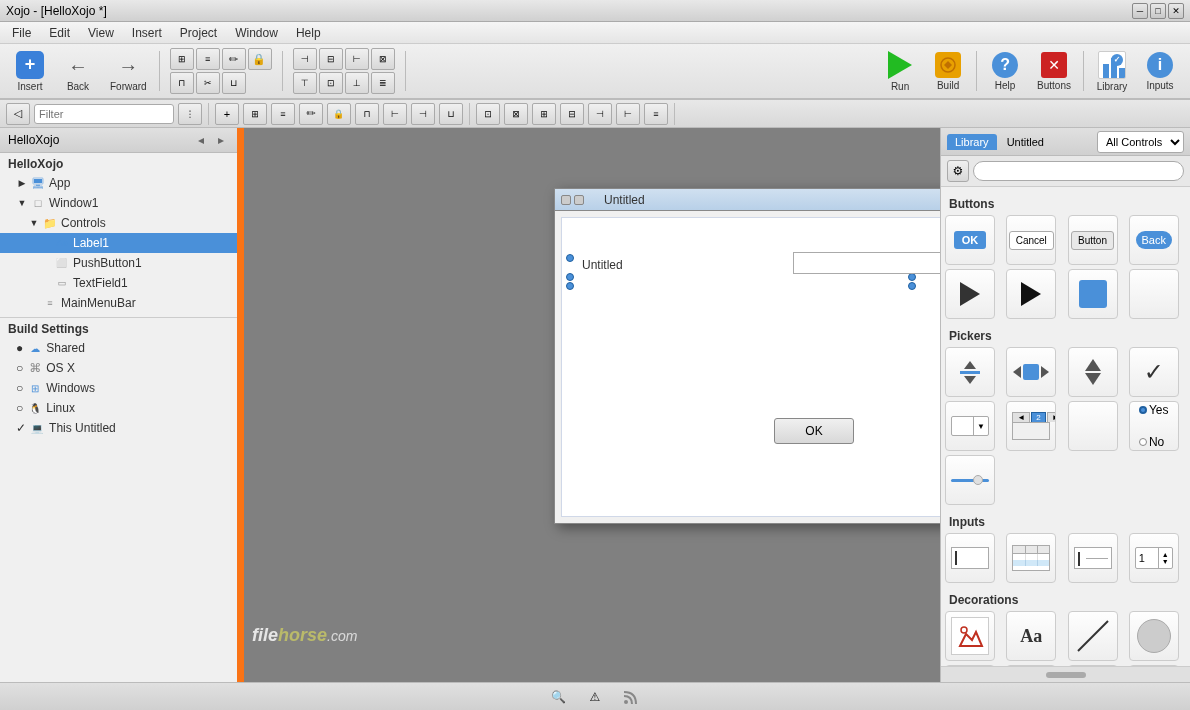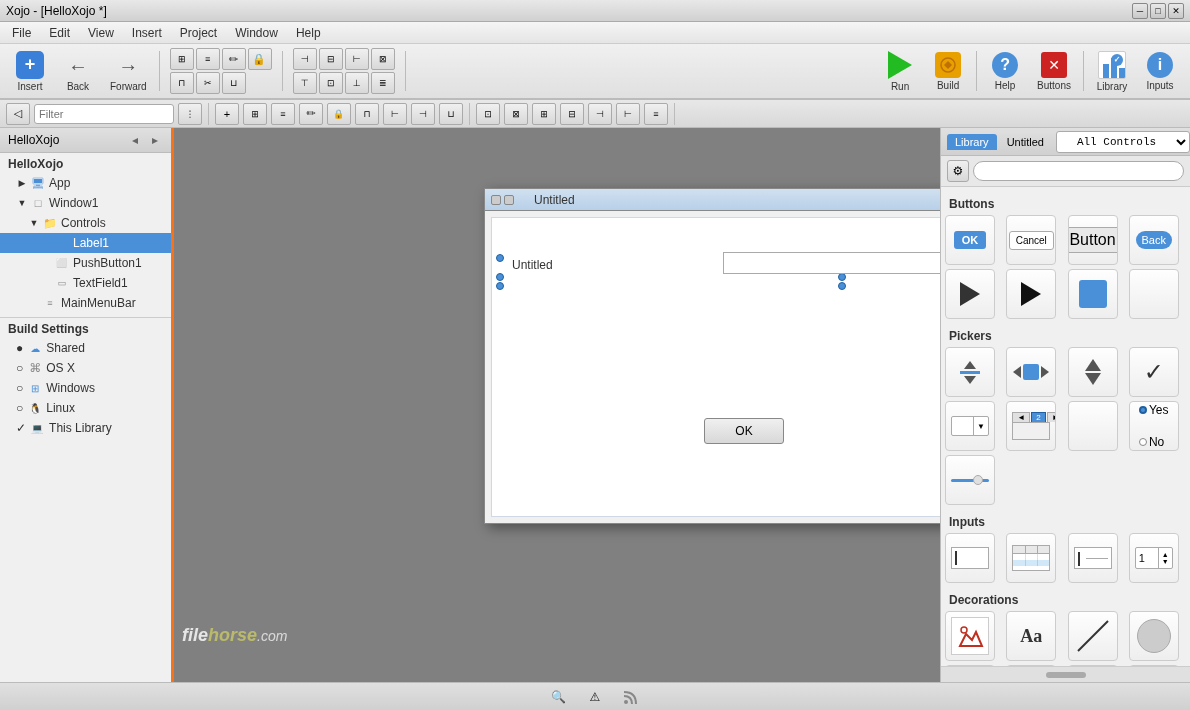--- a/index.html
+++ b/index.html
@@ -22,21 +22,21 @@
 
     
     #filterbar { background: linear-gradient(to bottom, #e8e8e8, #d8d8d8); height: 28px; display: flex; align-items: center; border-bottom: 1px solid #bbb; padding: 0 6px; gap: 4px; }
     #filter-input { height: 20px; border: 1px solid #aaa; border-radius: 3px; padding: 0 4px; font-size: 11px; width: 140px; background: white; }
     .small-toolbar-btn { width: 24px; height: 22px; border: 1px solid #aaa; border-radius: 2px; background: linear-gradient(to bottom, #f0f0f0, #d8d8d8); cursor: pointer; display: flex; align-items: center; justify-content: center; font-size: 11px; }
 
     
     #main { display: flex; height: calc(710px - 22px - 22px - 56px - 28px - 28px); }
 
     
-    #left-panel { width: 174px; background: #f0f0f0; border-right: 3px solid #f97316; display: flex; flex-direction: column; }
+    #left-panel { width: 244px; background: #f0f0f0; border-right: 7px solid #f97316; display: flex; flex-direction: column; }
     #project-header { background: linear-gradient(to bottom, #e0e0e0, #d0d0d0); padding: 4px 8px; display: flex; align-items: center; justify-content: space-between; border-bottom: 1px solid #bbb; }
     .nav-btn { width: 16px; height: 16px; border: none; background: none; cursor: pointer; font-size: 12px; color: #666; }
 
     .tree-section-label { font-size: 12px; font-weight: bold; color: #333; padding: 4px 8px 2px 8px; }
     .tree-item { display: flex; align-items: center; padding: 2px 4px; cursor: pointer; font-size: 12px; color: #333; }
     .tree-item.selected { background: #4a90d9; color: white; }
     .tree-indent-1 { padding-left: 16px; }
     .tree-indent-2 { padding-left: 28px; }
     .tree-indent-3 { padding-left: 40px; }
     .tree-toggle { width: 12px; height: 12px; display: inline-flex; align-items: center; justify-content: center; font-size: 9px; margin-right: 2px; }
@@ -46,21 +46,21 @@
     #canvas-area { flex: 1; background: #808080; position: relative; overflow: hidden; }
     #window-dialog { position: absolute; left: 310px; top: 60px; width: 520px; background: #f0f0f0; border: 1px solid #888; box-shadow: 4px 4px 12px rgba(0,0,0,0.4); }
     #dialog-titlebar { background: linear-gradient(to bottom, #d0e0f0, #b8d0e8); height: 22px; display: flex; align-items: center; padding: 0 6px; border-bottom: 1px solid #888; }
     #dialog-title-text { font-size: 12px; color: #333; flex: 1; margin-left: 20px; }
 
     
     #right-panel { width: 250px; background: #f0f0f0; border-left: 1px solid #bbb; display: flex; flex-direction: column; }
     #right-toolbar { background: linear-gradient(to bottom, #e0e0e0, #d0d0d0); height: 28px; display: flex; align-items: center; padding: 0 6px; border-bottom: 1px solid #bbb; gap: 4px; }
     .lib-tab { padding: 2px 8px; font-size: 11px; cursor: pointer; border-radius: 3px 3px 0 0; }
     .lib-tab.active { background: #4a90d9; color: white; }
-    #controls-dropdown { height: 22px; border: 1px solid #aaa; border-radius: 3px; font-size: 11px; background: white; padding: 0 16px; margin-left: auto; font-family: Liberation Mono, monospace; }
+    #controls-dropdown { height: 22px; border: 1px solid #aaa; border-radius: 3px; font-size: 11px; background: white; padding: 0 4px; margin-left: auto; }
     #search-bar { background: #e8e8e8; padding: 4px 6px; border-bottom: 1px solid #ccc; display: flex; align-items: center; gap: 4px; }
     #search-input { flex: 1; height: 20px; border: 1px solid #aaa; border-radius: 10px; padding: 0 8px; font-size: 11px; background: white; }
     #gear-btn { width: 22px; height: 22px; border: 1px solid #aaa; border-radius: 3px; background: linear-gradient(to bottom, #f0f0f0, #d8d8d8); cursor: pointer; display: flex; align-items: center; justify-content: center; }
 
     #controls-panel { flex: 1; overflow-y: auto; padding: 4px; }
     .ctrl-section-title { font-size: 12px; font-weight: bold; color: #333; padding: 6px 4px 4px 4px; }
     .ctrl-grid { display: grid; grid-template-columns: repeat(4, 1fr); gap: 4px; margin-bottom: 4px; }
     .ctrl-item { width: 50px; height: 50px; border: 1px solid #ccc; border-radius: 4px; background: linear-gradient(to bottom, #fefefe, #eeeeee); cursor: pointer; display: flex; align-items: center; justify-content: center; overflow: hidden; }
 
     
@@ -309,21 +309,21 @@
 
       <div class="tree-item tree-indent-1">
         <span style="margin-right:4px;">○</span>
         <span class="tree-icon" style="color:#888;font-size:10px;">🐧</span>
         <span>Linux</span>
       </div>
 
       <div class="tree-item tree-indent-1">
         <span style="margin-right:4px;">✓</span>
         <span class="tree-icon" style="color:#888;font-size:10px;">💻</span>
-        <span>This Library</span>
+        <span>This Untitled</span>
       </div>
     </div>
   </div>
 
   <div id="canvas-area">
 
     <div id="window-dialog">
 
       <div id="dialog-titlebar">
         <div style="display:flex;gap:3px;align-items:center;">
@@ -399,21 +399,21 @@
 
       <div class="ctrl-section-title">Buttons</div>
       <div class="ctrl-grid">
         <div class="ctrl-item">
           <div style="background:#4a90d9;color:white;border-radius:3px;padding:3px 8px;font-size:11px;font-weight:bold;">OK</div>
         </div>
         <div class="ctrl-item">
           <div style="background:white;border:1px solid #aaa;border-radius:3px;padding:3px 6px;font-size:10px;">Cancel</div>
         </div>
         <div class="ctrl-item">
-          <div style="background:#e8e8e8;border:1px solid #aaa;border-radius:3px;padding:3px 6px;font-size:16px;">Button</div>
+          <div style="background:#e8e8e8;border:1px solid #aaa;border-radius:3px;padding:3px 6px;font-size:10px;">Button</div>
         </div>
         <div class="ctrl-item">
           <div style="background:#4a90d9;border-radius:12px;padding:3px 6px;font-size:11px;color:white;">Back</div>
         </div>
         <div class="ctrl-item">
           <div style="width:0;height:0;border-style:solid;border-width:12px 0 12px 20px;border-color:transparent transparent transparent #333;"></div>
         </div>
         <div class="ctrl-item">
           <div style="width:0;height:0;border-style:solid;border-width:12px 0 12px 20px;border-color:transparent transparent transparent #111;"></div>
         </div>

